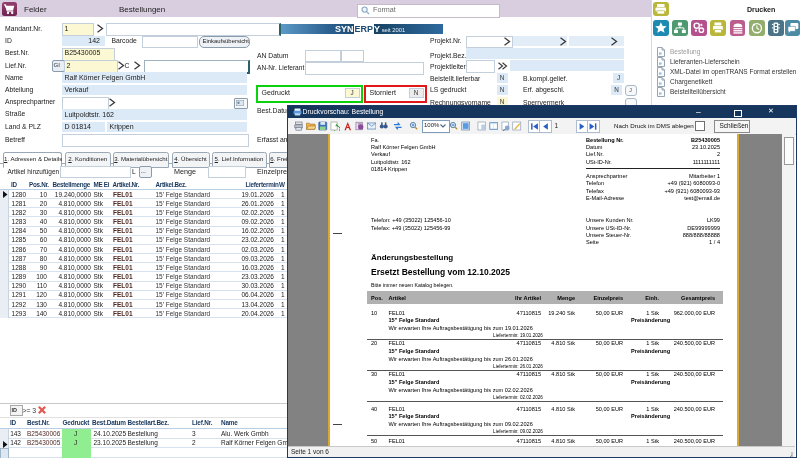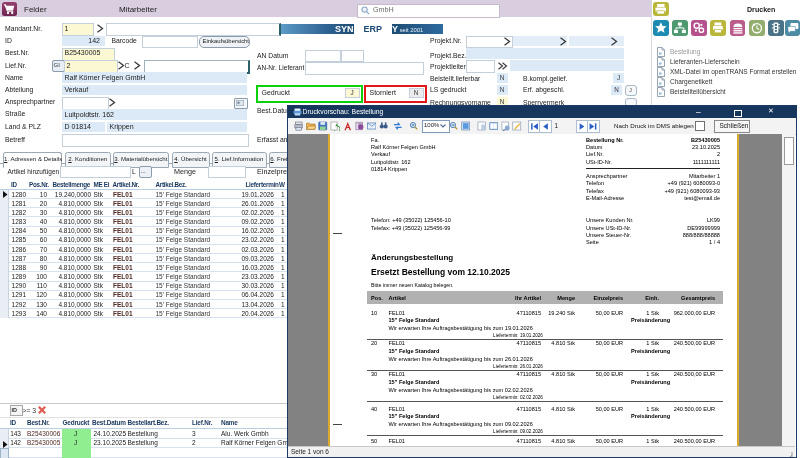--- a/index.html
+++ b/index.html
@@ -8,31 +8,31 @@
 <div class="a" style="left:0px;top:0px;width:651px;height:16.5px;background:#d9cee0;"></div>
 <div class="a" style="left:2px;top:1.5px;width:14.5px;height:14px;background:linear-gradient(180deg,#94406f,#6f2450);border-radius:2.5px;">
     <svg width="14.5" height="14" viewBox="0 0 14.5 14">
       <path d="M1.8 2.2 h2 l0.5 1.6 h8 l-1.3 4.6 h-6 z" fill="#fff"></path>
       <path d="M4.3 3.8 l0.9 5.4 h6.2" stroke="#fff" stroke-width="1" fill="none"></path>
       <circle cx="6" cy="11" r="1.15" fill="#fff"></circle>
       <circle cx="10.2" cy="11" r="1.15" fill="#fff"></circle>
     </svg>
   </div>
 <div class="a" style="left:24px;top:5px;font-size:8px;color:#1c1c1c;font-weight:normal;">Felder</div>
-<div class="a" style="left:119px;top:5px;font-size:8px;color:#1c1c1c;font-weight:normal;">Mitarbeiter</div>
+<div class="a" style="left:119px;top:5px;font-size:8px;color:#1c1c1c;font-weight:normal;">Bestellungen</div>
 <div class="a" style="left:357px;top:3.5px;width:141px;height:12px;background:#fff;border:1px solid #c6bacb;"></div>
 <div class="a" style="left:361px;top:5.5px;">
     <svg width="9" height="9" viewBox="0 0 9 9">
       <circle cx="3.6" cy="3.6" r="2.6" stroke="#8aa8c8" stroke-width="1.1" fill="#eef4fa"></circle>
       <line x1="5.6" y1="5.6" x2="8" y2="8" stroke="#8aa8c8" stroke-width="1.2"></line>
     </svg>
   </div>
-<div class="a" style="left:373px;top:5.5px;font-size:7.2px;color:#6b6b6b;font-weight:normal;">GmbH</div>
+<div class="a" style="left:373px;top:5.5px;font-size:7.2px;color:#6b6b6b;font-weight:normal;">Format</div>
 <div class="a" style="left:279px;top:23.5px;width:164px;height:10.5px;background:linear-gradient(90deg,#5e9cc8 0%,#2c6191 30%,#16405f 55%,#2e6a9e 100%);">
-    <div style="position:absolute;left:56px;top:0.2px;font-size:9px;font-weight:bold;color:#fff;line-height:10px;">SYN<span style="background:#fff;color:#1a4a75;padding:0 10px;">ERP</span>Y<span style="font-size:5.8px;font-weight:normal;color:#e8f0f8;"> seit 2001</span></div>
+    <div style="position:absolute;left:56px;top:0.2px;font-size:9px;font-weight:bold;color:#fff;line-height:10px;">SYN<span style="background:#fff;color:#1a4a75;padding:0 1px;">ERP</span>Y<span style="font-size:5.8px;font-weight:normal;color:#e8f0f8;"> seit 2001</span></div>
   </div>
 <div class="a" style="left:5px;top:25px;font-size:6.8px;color:#1a1a1a;font-weight:normal;">Mandant.Nr.</div>
 <div class="a" style="left:5px;top:37.2px;font-size:6.8px;color:#1a1a1a;font-weight:normal;">ID</div>
 <div class="a" style="left:5px;top:49.4px;font-size:6.8px;color:#1a1a1a;font-weight:normal;">Best.Nr.</div>
 <div class="a" style="left:5px;top:61.6px;font-size:6.8px;color:#1a1a1a;font-weight:normal;">Lief.Nr.</div>
 <div class="a" style="left:5px;top:73.8px;font-size:6.8px;color:#1a1a1a;font-weight:normal;">Name</div>
 <div class="a" style="left:5px;top:86px;font-size:6.8px;color:#1a1a1a;font-weight:normal;">Abteilung</div>
 <div class="a" style="left:5px;top:98.2px;font-size:6.8px;color:#1a1a1a;font-weight:normal;">Ansprechpartner</div>
 <div class="a" style="left:5px;top:110.4px;font-size:6.8px;color:#1a1a1a;font-weight:normal;">Straße</div>
 <div class="a" style="left:5px;top:123px;font-size:6.8px;color:#1a1a1a;font-weight:normal;">Land &amp; PLZ</div>

